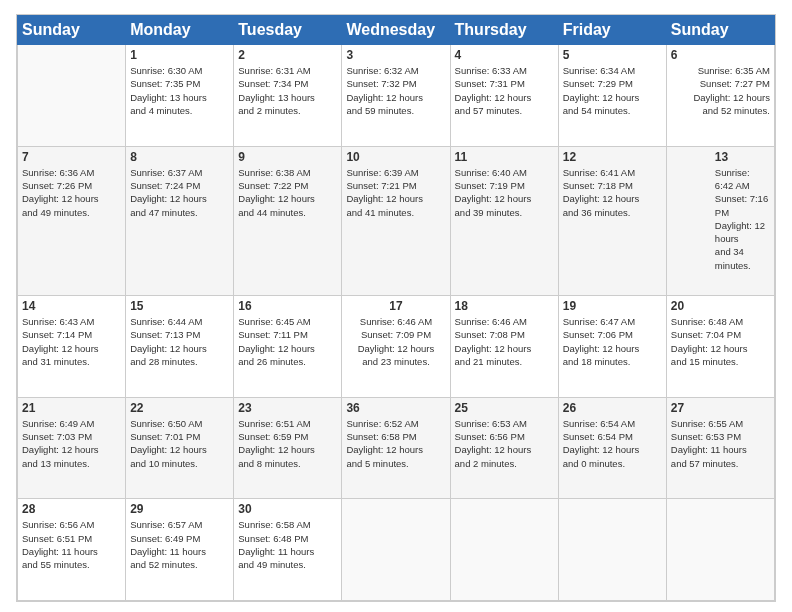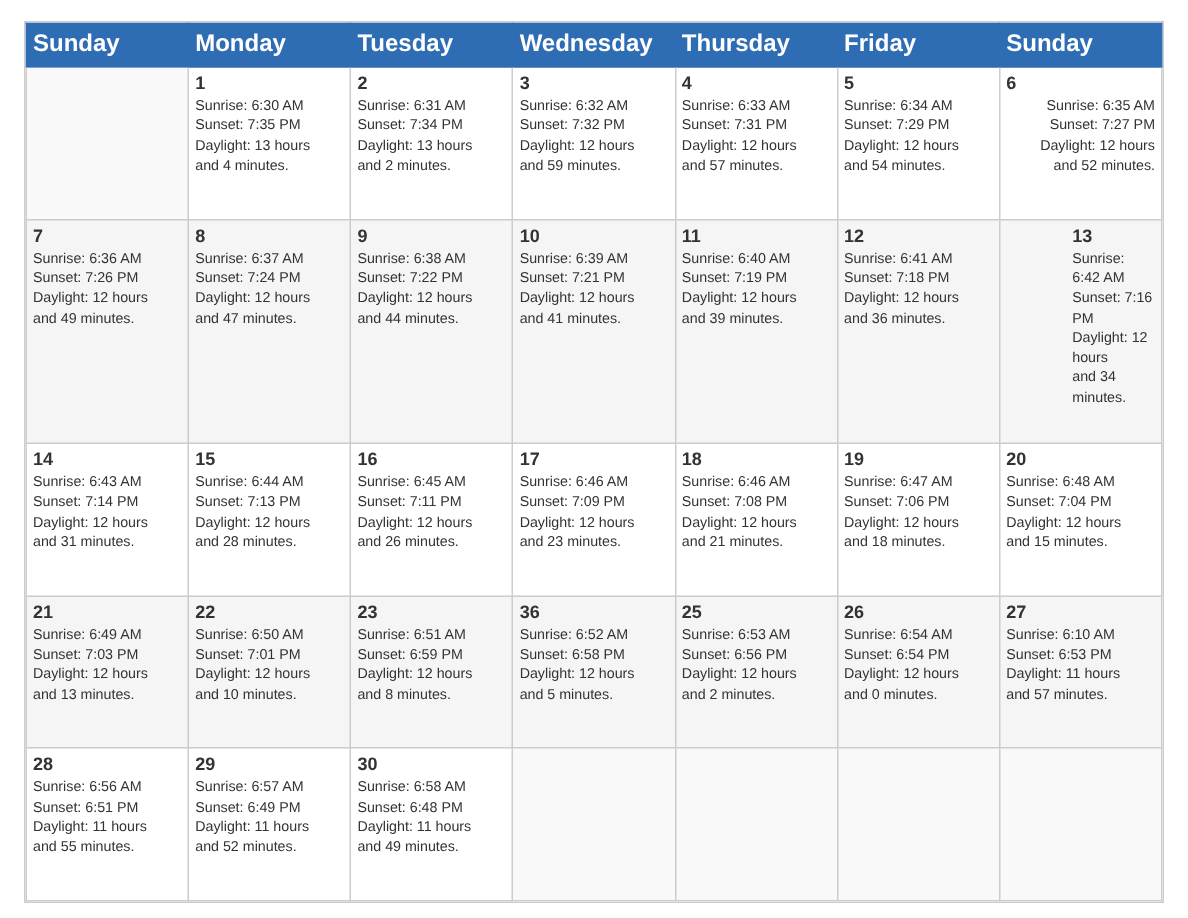--- a/index.html
+++ b/index.html
@@ -217,21 +217,21 @@
 Daylight: 12 hours
 and 28 minutes.</div>
             </td>
             <td style="height: 88px;">
               <div class="day-num">16</div>
               <div class="day-info" style="white-space: pre-line;">Sunrise: 6:45 AM
 Sunset: 7:11 PM
 Daylight: 12 hours
 and 26 minutes.</div>
             </td>
-            <td style="height: 88px;">
+            <td style="height: 88px; text-align: center;">
               <div class="day-num">17</div>
               <div class="day-info" style="white-space: pre-line;">Sunrise: 6:46 AM
 Sunset: 7:09 PM
 Daylight: 12 hours
 and 23 minutes.</div>
             </td>
             <td style="height: 88px;">
               <div class="day-num">18</div>
               <div class="day-info" style="white-space: pre-line;">Sunrise: 6:46 AM
 Sunset: 7:08 PM
@@ -291,21 +291,21 @@
             </td>
             <td class="row-shade" style="height: 88px;">
               <div class="day-num">26</div>
               <div class="day-info" style="white-space: pre-line;">Sunrise: 6:54 AM
 Sunset: 6:54 PM
 Daylight: 12 hours
 and 0 minutes.</div>
             </td>
             <td class="row-shade" style="height: 88px;">
               <div class="day-num">27</div>
-              <div class="day-info" style="white-space: pre-line;">Sunrise: 6:10 AM
+              <div class="day-info" style="white-space: pre-line;">Sunrise: 6:55 AM
 Sunset: 6:53 PM
 Daylight: 11 hours
 and 57 minutes.</div>
             </td>
           </tr>
           <tr>
             <td style="height: 88px;">
               <div class="day-num">28</div>
               <div class="day-info" style="white-space: pre-line;">Sunrise: 6:56 AM
 Sunset: 6:51 PM

